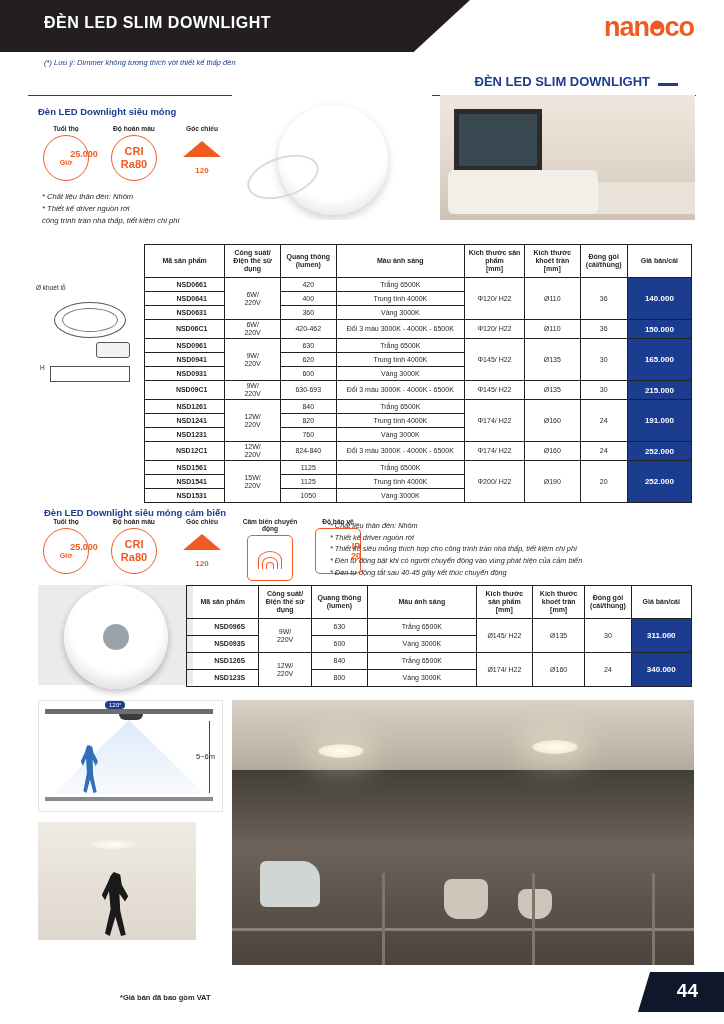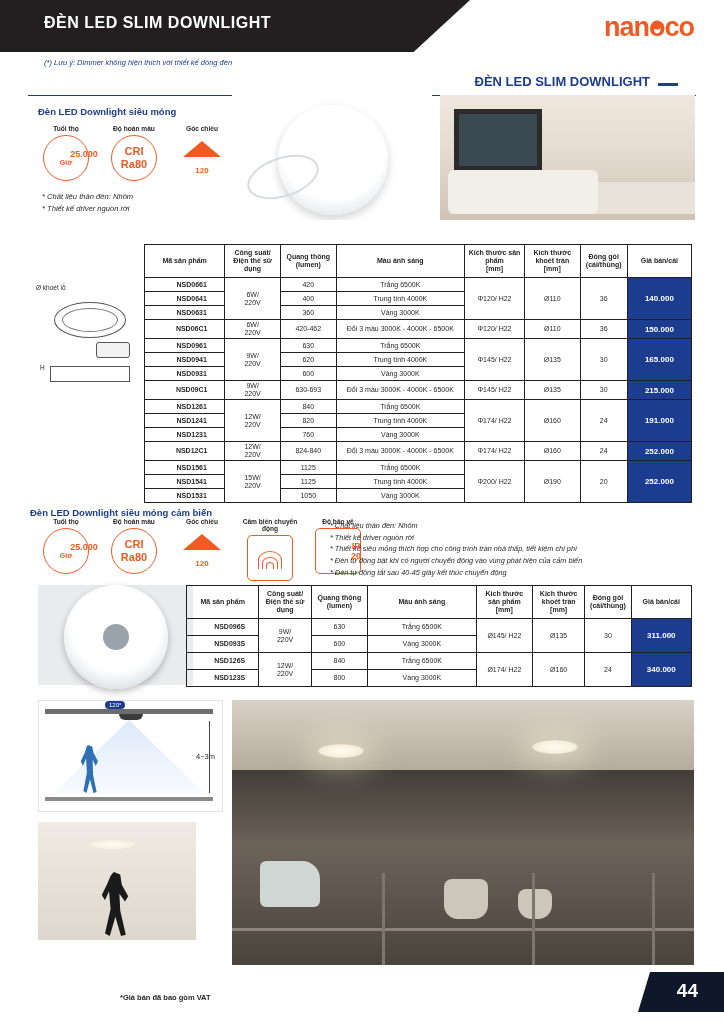--- a/index.html
+++ b/index.html
@@ -230,21 +230,21 @@
 <body>
 
 <div class="header">
   <div class="black-band"></div>
   <div class="title">ĐÈN LED SLIM DOWNLIGHT</div>
   <div class="logo">
     <span>nan</span><span class="oo">o</span><span>co</span>
   </div>
 </div>
 
-<div class="note-line">(*) Lưu ý: Dimmer không hiện thích với thiết kế dòng đèn</div>
+<div class="note-line">(*) Lưu ý: Dimmer không tương thích với thiết kế thấp đèn</div>
 
 <div class="subtitle-bar">
   <div class="sb-text">ĐÈN LED SLIM DOWNLIGHT</div>
   <div class="sb-dash"></div>
 </div>
 
 <div class="sec-title">Đèn LED Downlight siêu mỏng</div>
 
 <div class="badges">
   <div class="badge">
@@ -273,20 +273,21 @@
     <div class="shape sq">
       <span class="big">IP</span>
       <span class="big">20</span>
     </div>
   </div>
 </div>
 
 <div class="bullets">
   <div>* Chất liệu thân đèn: Nhôm</div>
   <div>* Thiết kế driver nguồn rời</div>
+  <div>công trình trần nhà thấp, tiết kiệm chi phí</div>
 </div>
 
 <div class="photo" style="left:232px;top:95px;width:200px;height:125px;background:#ffffff;">
   <div style="position:absolute;left:46px;top:10px;width:110px;height:110px;border-radius:50%;background:radial-gradient(circle at 50% 38%,#ffffff 60%,#e6e9eb 80%,#cdd2d6 100%);box-shadow:0 4px 10px rgba(0,0,0,.18);"></div>
   <div style="position:absolute;left:14px;top:62px;width:74px;height:40px;border:2px solid #d7dbde;border-radius:50%;transform:rotate(-18deg);"></div>
 </div>
 
 <div class="photo room1"></div>
 
 <div class="tech-draw">
@@ -420,21 +421,21 @@
         </tr>
         <tr style="height: 14px;">
           <td class="code-cell">NSD1531</td>
           <td>1050</td>
           <td>Vàng 3000K</td>
         </tr>
       </tbody>
     </table>
 </div>
 
-<div class="sec-title" style="position:absolute;left:0;top:497px;margin-left:30px;">Đèn LED Downlight siêu mỏng cảm biến</div>
+<div class="sec-title" style="position:absolute;left:0;top:497px;margin-left:44px;">Đèn LED Downlight siêu mỏng cảm biến</div>
 
 <div class="badges" style="position:absolute;left:0;top:518px;margin-left:38px;">
   <div class="badge">
     <div class="cap">Tuổi thọ</div>
     <div class="shape circ">
       <span class="big">25.000</span>
       <span>Giờ</span>
     </div>
   </div>
   <div class="badge">
@@ -535,21 +536,21 @@
   <div class="sd">
     <div class="ceiling"></div>
     <div class="lamp"></div>
     <div class="cone"></div>
     <div class="angle">120°</div>
     <div class="person"></div>
     <div class="vline"></div>
     <div class="floor"></div>
   </div>
 </div>
-<div style="position:absolute;left:196px;top:752px;font-size:7.5px;">4~3m</div>
+<div style="position:absolute;left:196px;top:752px;font-size:7.5px;">5~6m</div>
 
 <div class="small-photo">
   <div style="position:absolute;left:52px;top:18px;width:46px;height:9px;border-radius:50%;background:radial-gradient(ellipse,#fffdf2,#efe8d6);"></div>
 </div>
 
 <div class="big-photo">
   <div class="ceil"></div>
   <div class="dl a"></div>
   <div class="dl b"></div>
   <div class="chair"></div>

